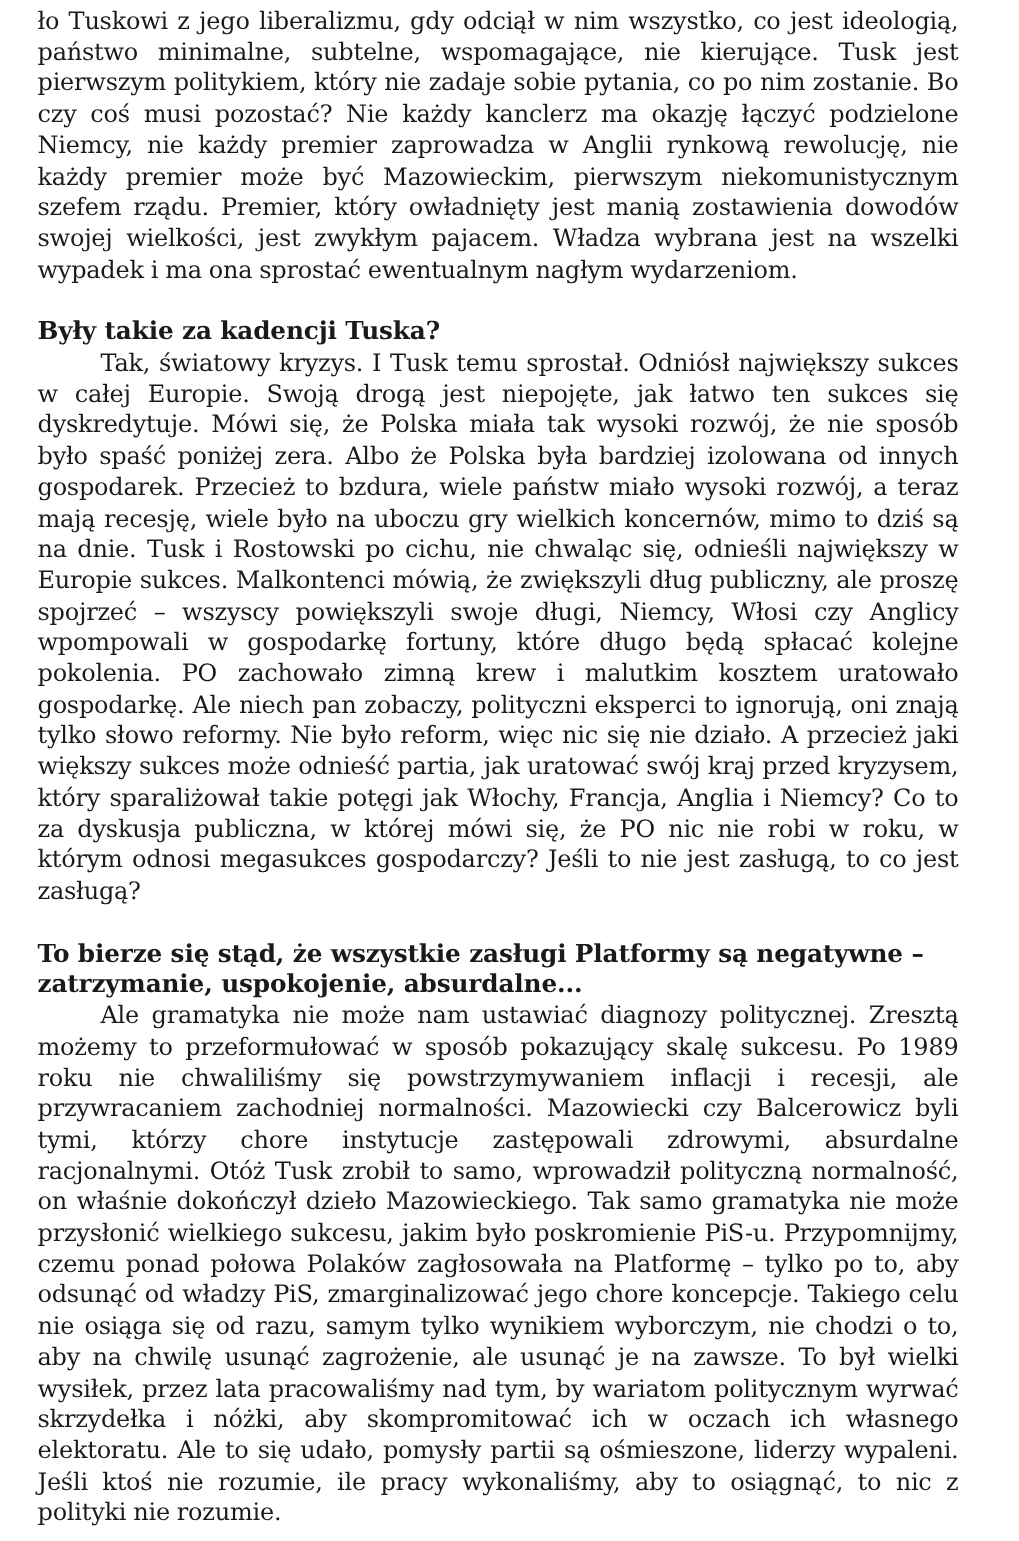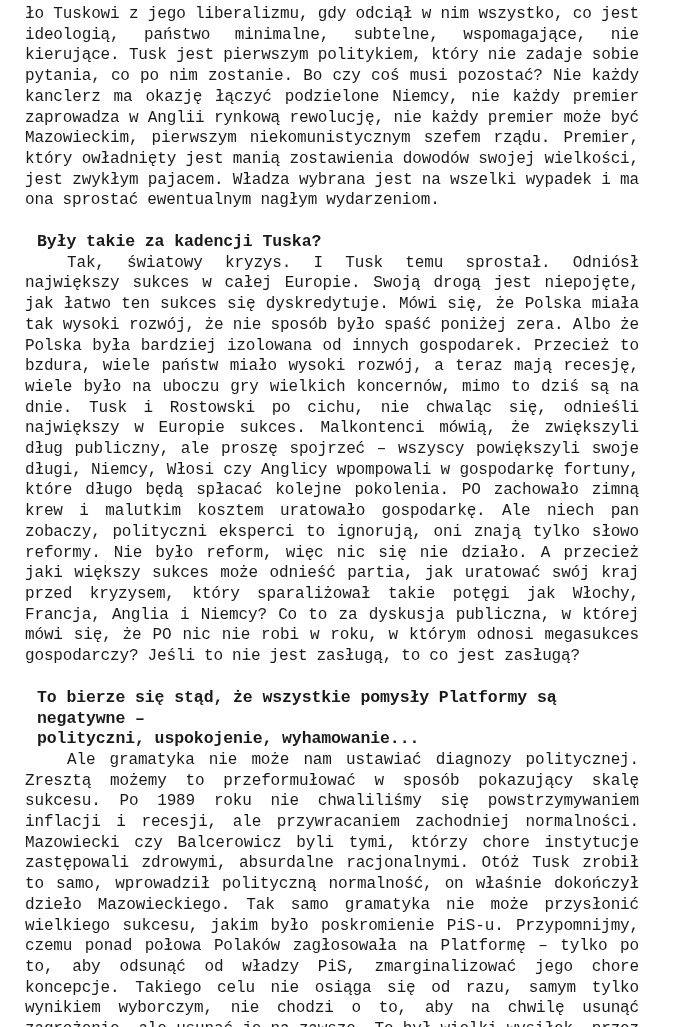--- a/index.html
+++ b/index.html
@@ -12,37 +12,36 @@
     background: #ffffff;
     color: #1a1a1a;
     font-family: "DejaVu Serif", "Liberation Serif", serif;
     overflow: hidden;
   }
   .page {
     box-sizing: border-box;
     width: 679px;
     height: 1027px;
     padding: 4px 40px 0 25px;
-    font-family: Liberation Mono, monospace;
   }
   .para {
     margin: 0;
     font-size: 16px;
     line-height: 20.7px;
     text-align: justify;
     letter-spacing: -0.15px;
     word-spacing: -0.3px;
     hyphens: auto;
     -webkit-hyphens: auto;
   }
   .para.indent {
     text-indent: 42px;
   }
   .section-heading {
-    margin: 21px 0 0 12px;
+    margin: 21px 0 0 0;
     font-size: 16.5px;
     line-height: 20.7px;
     font-weight: bold;
     letter-spacing: -0.1px;
     text-align: left;
   }
   .heading-line {
     display: block;
   }
 </style>
@@ -55,20 +54,20 @@
 
   <section>
     <h2 class="section-heading">
       <span class="heading-line">Były takie za kadencji Tuska?</span>
     </h2>
     <p class="para indent">Tak, światowy kryzys. I Tusk temu sprostał. Odniósł największy sukces w całej Europie. Swoją drogą jest niepojęte, jak łatwo ten sukces się dyskredytuje. Mówi się, że Polska miała tak wysoki rozwój, że nie sposób było spaść poniżej zera. Albo że Polska była bardziej izolowana od innych gospodarek. Przecież to bzdura, wiele państw miało wysoki rozwój, a teraz mają recesję, wiele było na uboczu gry wielkich koncernów, mimo to dziś są na dnie. Tusk i Rostowski po cichu, nie chwaląc się, odnieśli największy w Europie sukces. Malkontenci mówią, że zwiększyli dług publiczny, ale proszę spojrzeć – wszyscy powiększyli swoje długi, Niemcy, Włosi czy Anglicy wpompowali w gospodarkę fortuny, które długo będą spłacać kolejne pokolenia. PO zachowało zimną krew i malutkim kosztem uratowało gospodarkę. Ale niech pan zobaczy, polityczni eksperci to ignorują, oni znają tylko słowo reformy. Nie było reform, więc nic się nie działo. A przecież jaki większy sukces może odnieść partia, jak uratować swój kraj przed kryzysem, który sparaliżował takie potęgi jak Włochy, Francja, Anglia i Niemcy? Co to za dyskusja publiczna, w której mówi się, że PO nic nie robi w roku, w którym odnosi megasukces gospodarczy? Jeśli to nie jest zasługą, to co jest zasługą?</p>
   </section>
 
   <section>
     <h2 class="section-heading">
-      <span class="heading-line">To bierze się stąd, że wszystkie pomysły Platformy są negatywne –</span>
-      <span class="heading-line">polityczni, uspokojenie, wyhamowanie...</span>
+      <span class="heading-line">To bierze się stąd, że wszystkie zasługi Platformy są negatywne –</span>
+      <span class="heading-line">zatrzymanie, uspokojenie, absurdalne...</span>
     </h2>
     <p class="para indent">Ale gramatyka nie może nam ustawiać diagnozy politycznej. Zresztą możemy to przeformułować w sposób pokazujący skalę sukcesu. Po 1989 roku nie chwaliliśmy się powstrzymywaniem inflacji i recesji, ale przywracaniem zachodniej normalności. Mazowiecki czy Balcerowicz byli tymi, którzy chore instytucje zastępowali zdrowymi, absurdalne racjonalnymi. Otóż Tusk zrobił to samo, wprowadził polityczną normalność, on właśnie dokończył dzieło Mazowieckiego. Tak samo gramatyka nie może przysłonić wielkiego sukcesu, jakim było poskromienie PiS-u. Przypomnijmy, czemu ponad połowa Polaków zagłosowała na Platformę – tylko po to, aby odsunąć od władzy PiS, zmarginalizować jego chore koncepcje. Takiego celu nie osiąga się od razu, samym tylko wynikiem wyborczym, nie chodzi o to, aby na chwilę usunąć zagrożenie, ale usunąć je na zawsze. To był wielki wysiłek, przez lata pracowaliśmy nad tym, by wariatom politycznym wyrwać skrzydełka i nóżki, aby skompromitować ich w oczach ich własnego elektoratu. Ale to się udało, pomysły partii są ośmieszone, liderzy wypaleni. Jeśli ktoś nie rozumie, ile pracy wykonaliśmy, aby to osiągnąć, to nic z polityki nie rozumie.</p>
   </section>
 
 
 </main>
 
 </body></html>

